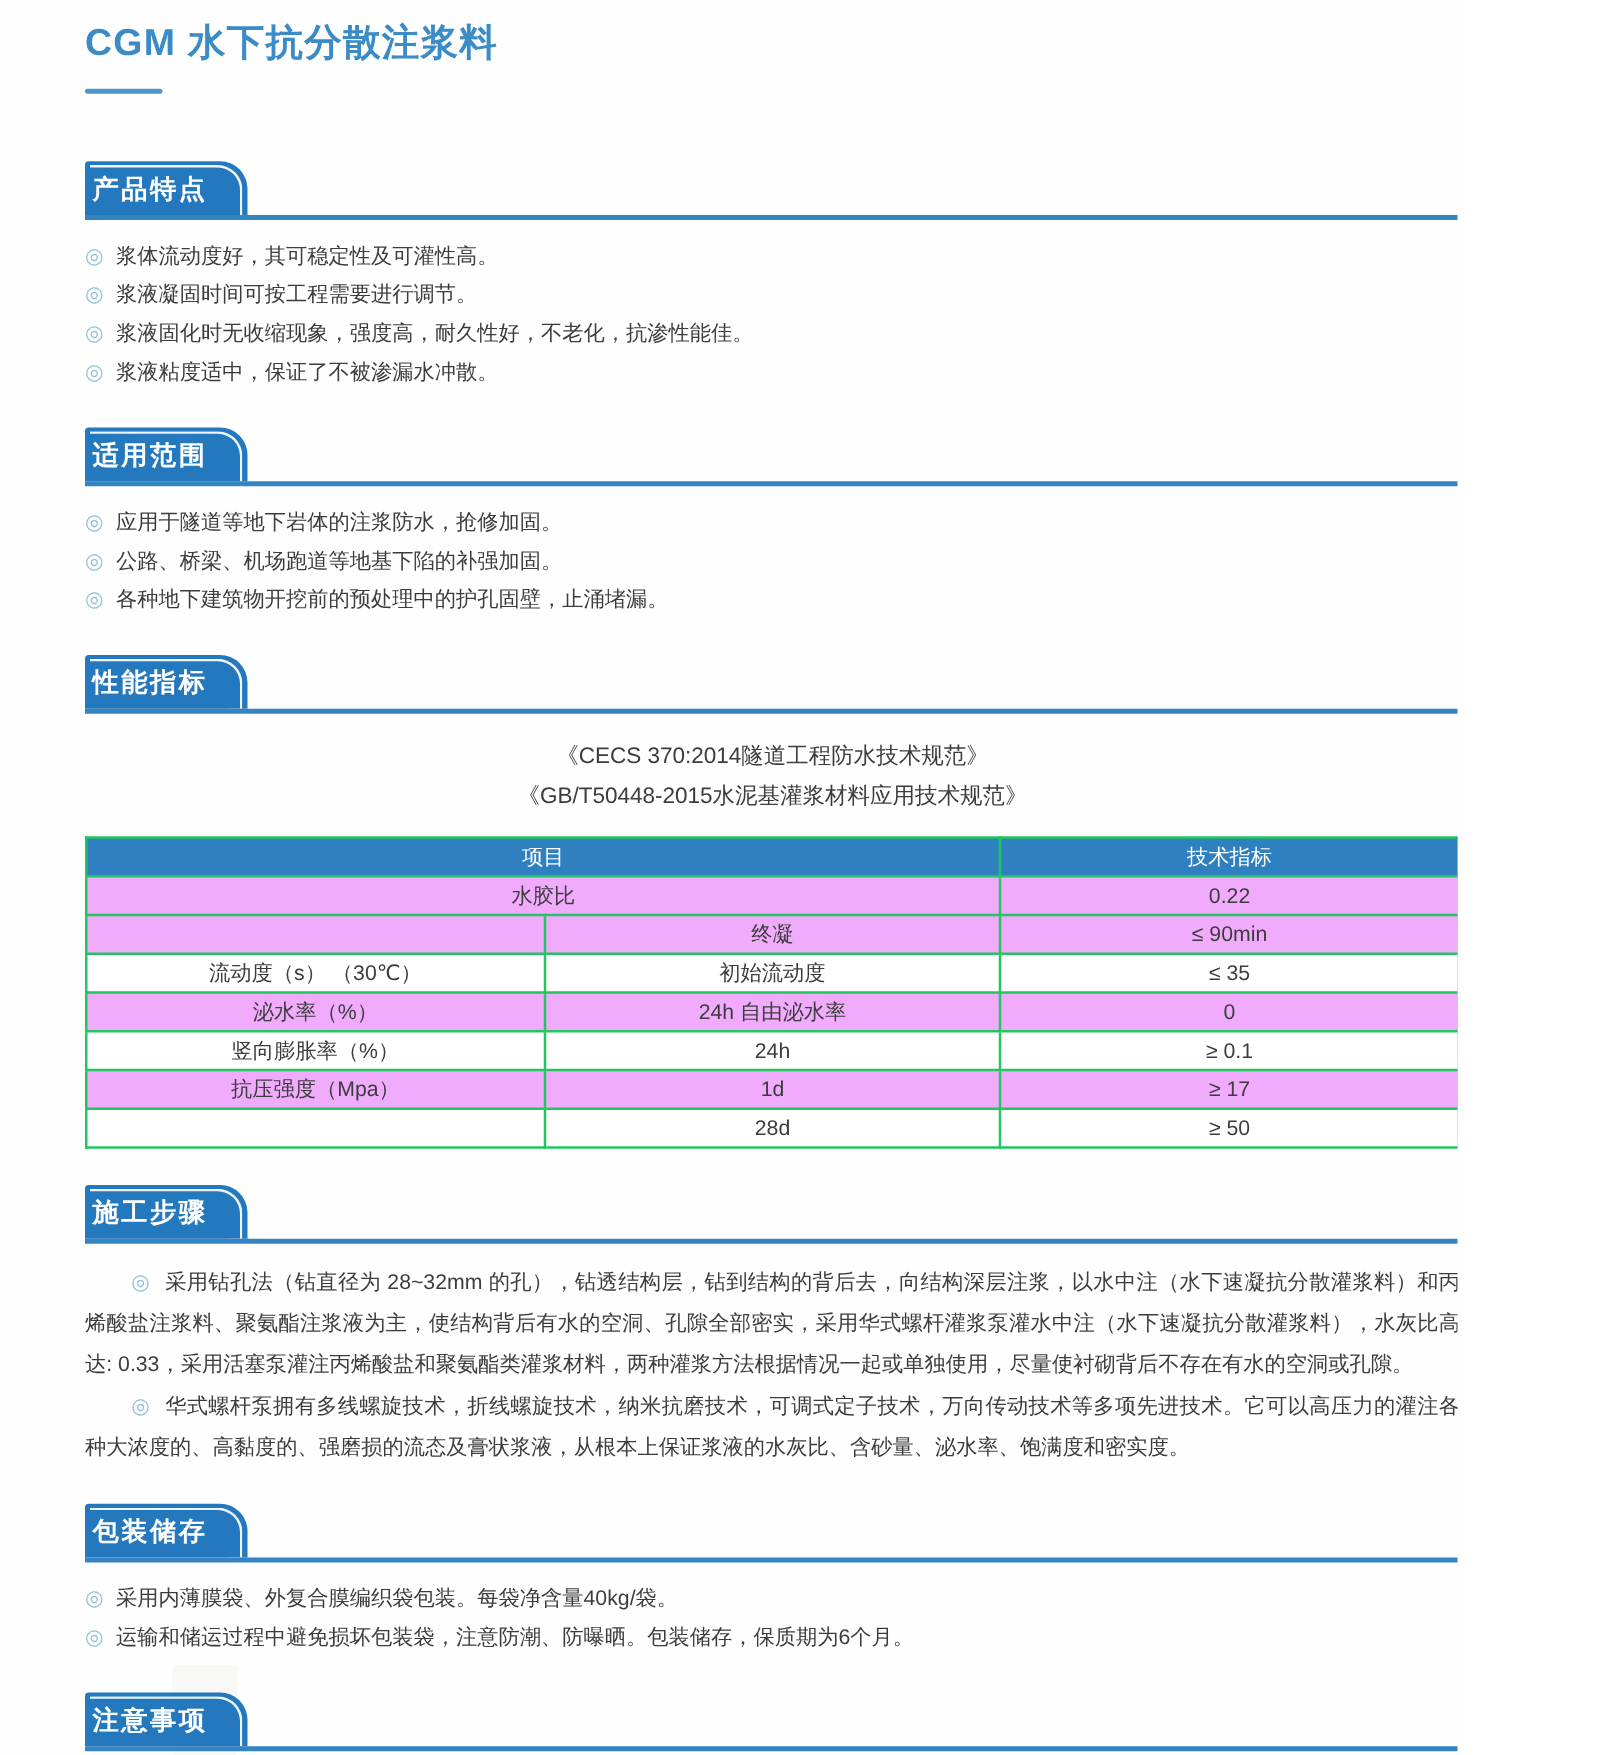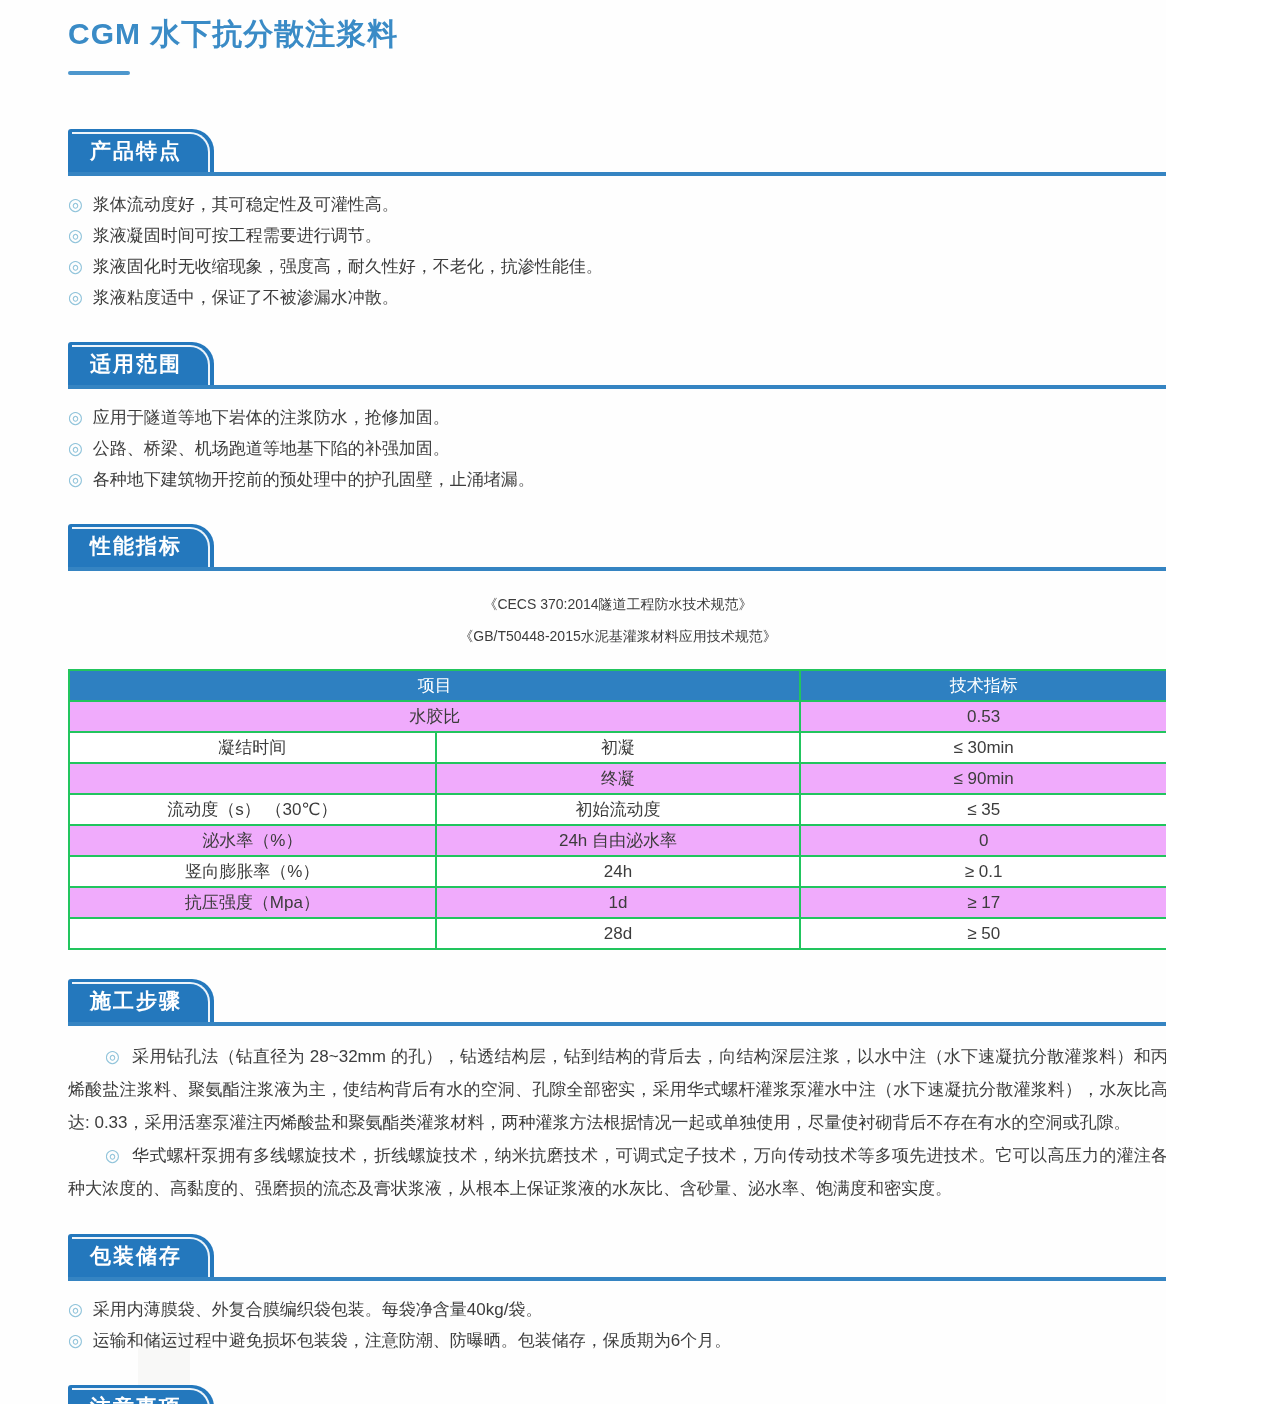--- a/index.html
+++ b/index.html
@@ -45,21 +45,21 @@
   }
   .section-tab {
     position: absolute;
     left: 0;
     bottom: 0;
     background: #2478bd;
     color: #ffffff;
     font-size: 21px;
     font-weight: bold;
     letter-spacing: 2px;
-    padding: 8px 32px 7px 22px;
+    padding: 8px 32px 7px 6px;
     border-top-right-radius: 22px;
     border-top-left-radius: 3px;
     margin-top: 34px;
   }
   .section-tab::after {
     content: "";
     position: absolute;
     left: 4px;
     top: 3px;
     right: 4px;
@@ -82,21 +82,21 @@
     line-height: 31px;
   }
   .bullet-icon {
     color: #8fc3da;
     font-size: 17px;
     flex: 0 0 auto;
   }
   .refs {
     margin-top: 17px;
     text-align: center;
-    font-size: 14px;
+    font-size: 18px;
     line-height: 32px;
     color: #3c3c3c;
   }
   table.spec {
     width: 100%;
     border-collapse: collapse;
     table-layout: fixed;
     margin-top: 17px;
   }
   .spec th, .spec td {
@@ -203,26 +203,21 @@
         </colgroup>
         <thead>
           <tr>
             <th colspan="2">项目</th>
             <th>技术指标</th>
           </tr>
         </thead>
         <tbody>
           <tr class="shade-gray">
             <td colspan="2">水胶比</td>
-            <td>0.53</td>
-          </tr>
-          <tr class="shade-white">
-            <td>凝结时间</td>
-            <td>初凝</td>
-            <td>≤ 30min</td>
+            <td>0.22</td>
           </tr>
           <tr class="shade-gray">
             <td></td>
             <td>终凝</td>
             <td>≤ 90min</td>
           </tr>
           <tr class="shade-white">
             <td>流动度（s） （30℃）</td>
             <td>初始流动度</td>
             <td>≤ 35</td>

